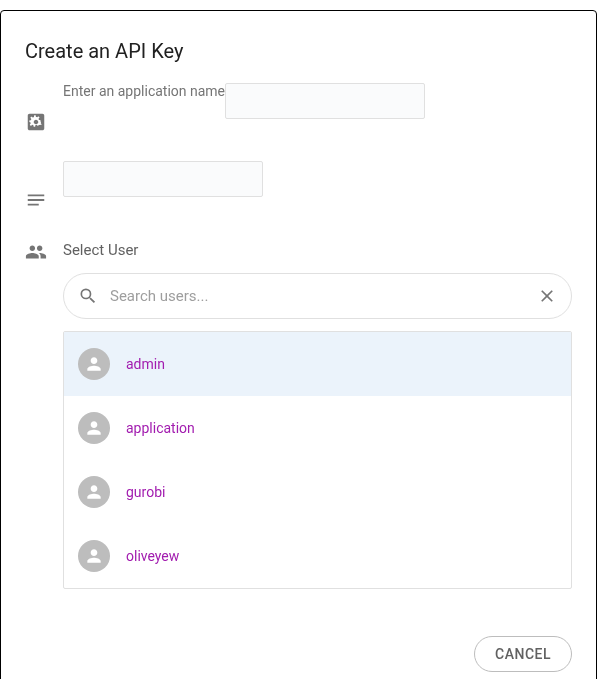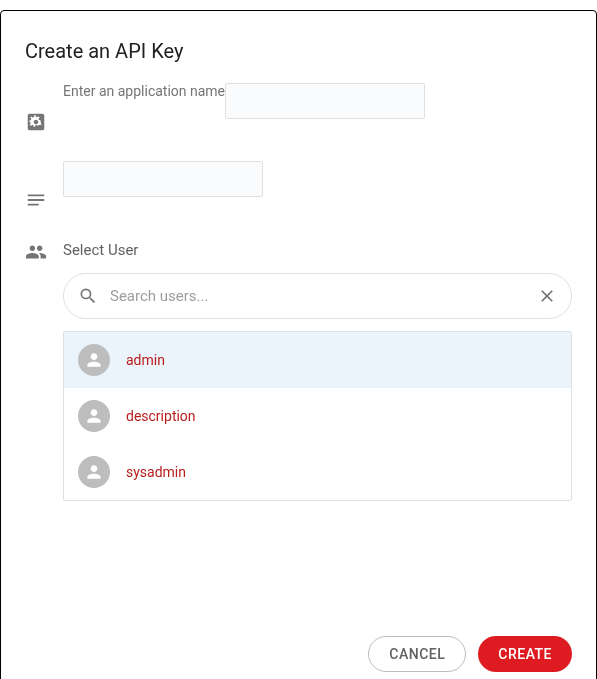--- a/index.html
+++ b/index.html
@@ -125,25 +125,25 @@
     margin-top: 12px;
     border: 1px solid #e0e0e0;
     border-radius: 2px;
     overflow: hidden;
     background: #fff;
   }
   .user-item {
     display: flex;
     align-items: center;
     gap: 16px;
-    height: 56px;
+    height: 64px;
     padding: 0 14px;
     cursor: pointer;
     font-size: 14px;
-    color: #b91c1c;
+    color: #a21caf;
   }
   .user-item.selected { background: #ebf3fb; }
   .avatar {
     width: 32px; height: 32px; border-radius: 50%;
     background: #bdbdbd;
     display: flex; align-items: center; justify-content: center;
     color: #fff;
     flex: 0 0 32px;
   }
   .avatar svg { width: 20px; height: 20px; display: block; }
@@ -243,32 +243,39 @@
               </svg>
             </span>
             <span>admin</span>
           </div>
           <div class="user-item">
             <span class="avatar">
               <svg viewBox="0 0 24 24" fill="currentColor">
                 <path d="M12 12c2.21 0 4-1.79 4-4s-1.79-4-4-4-4 1.79-4 4 1.79 4 4 4zm0 2c-2.67 0-8 1.34-8 4v2h16v-2c0-2.66-5.33-4-8-4z"></path>
               </svg>
             </span>
-            <span>description</span>
+            <span>application</span>
           </div>
           <div class="user-item">
             <span class="avatar">
               <svg viewBox="0 0 24 24" fill="currentColor">
                 <path d="M12 12c2.21 0 4-1.79 4-4s-1.79-4-4-4-4 1.79-4 4 1.79 4 4 4zm0 2c-2.67 0-8 1.34-8 4v2h16v-2c0-2.66-5.33-4-8-4z"></path>
               </svg>
             </span>
-            <span>sysadmin</span>
+            <span>gurobi</span>
+          </div>
+          <div class="user-item">
+            <span class="avatar">
+              <svg viewBox="0 0 24 24" fill="currentColor">
+                <path d="M12 12c2.21 0 4-1.79 4-4s-1.79-4-4-4-4 1.79-4 4 1.79 4 4 4zm0 2c-2.67 0-8 1.34-8 4v2h16v-2c0-2.66-5.33-4-8-4z"></path>
+              </svg>
+            </span>
+            <span>oliveyew</span>
           </div>
         </div>
     </div>
 
     <div class="actions">
       <button class="btn btn-cancel">CANCEL</button>
-      <button class="btn btn-create">CREATE</button>
     </div>
 
   </div>
 </div>
 
 </body></html>

